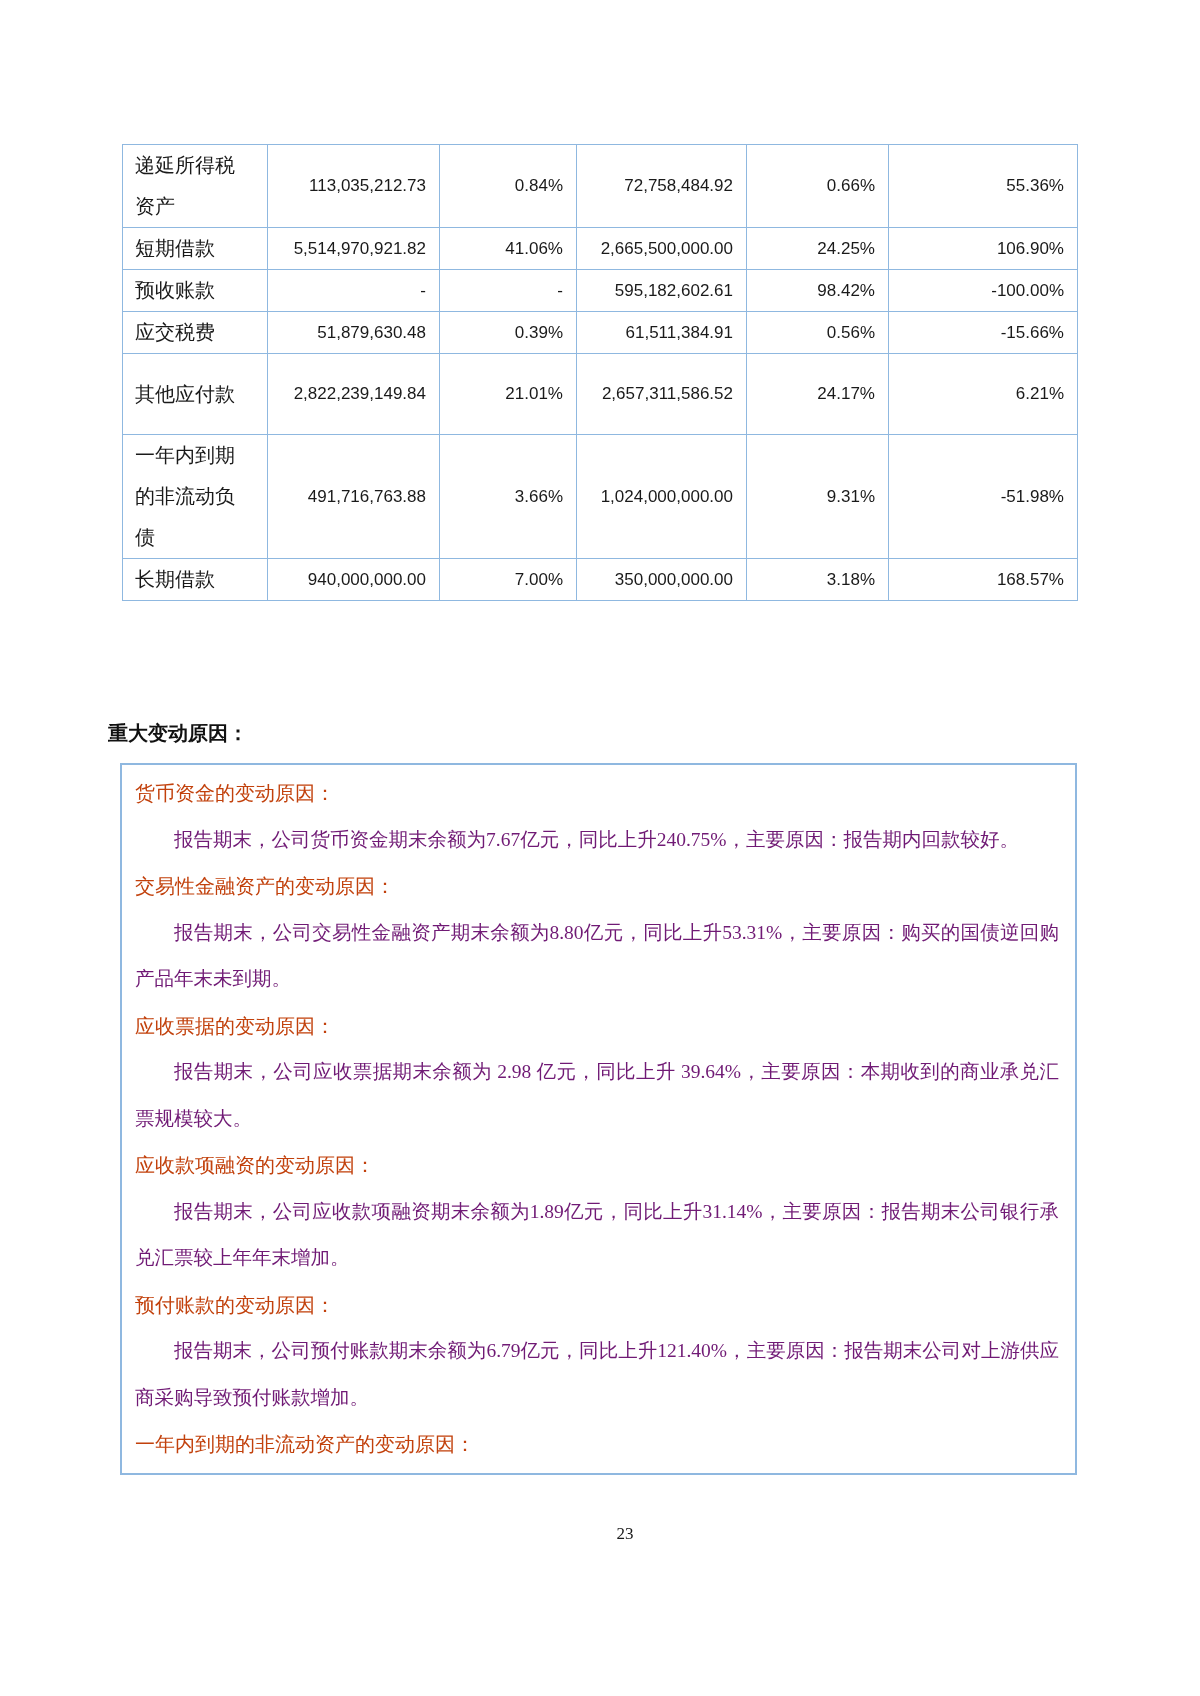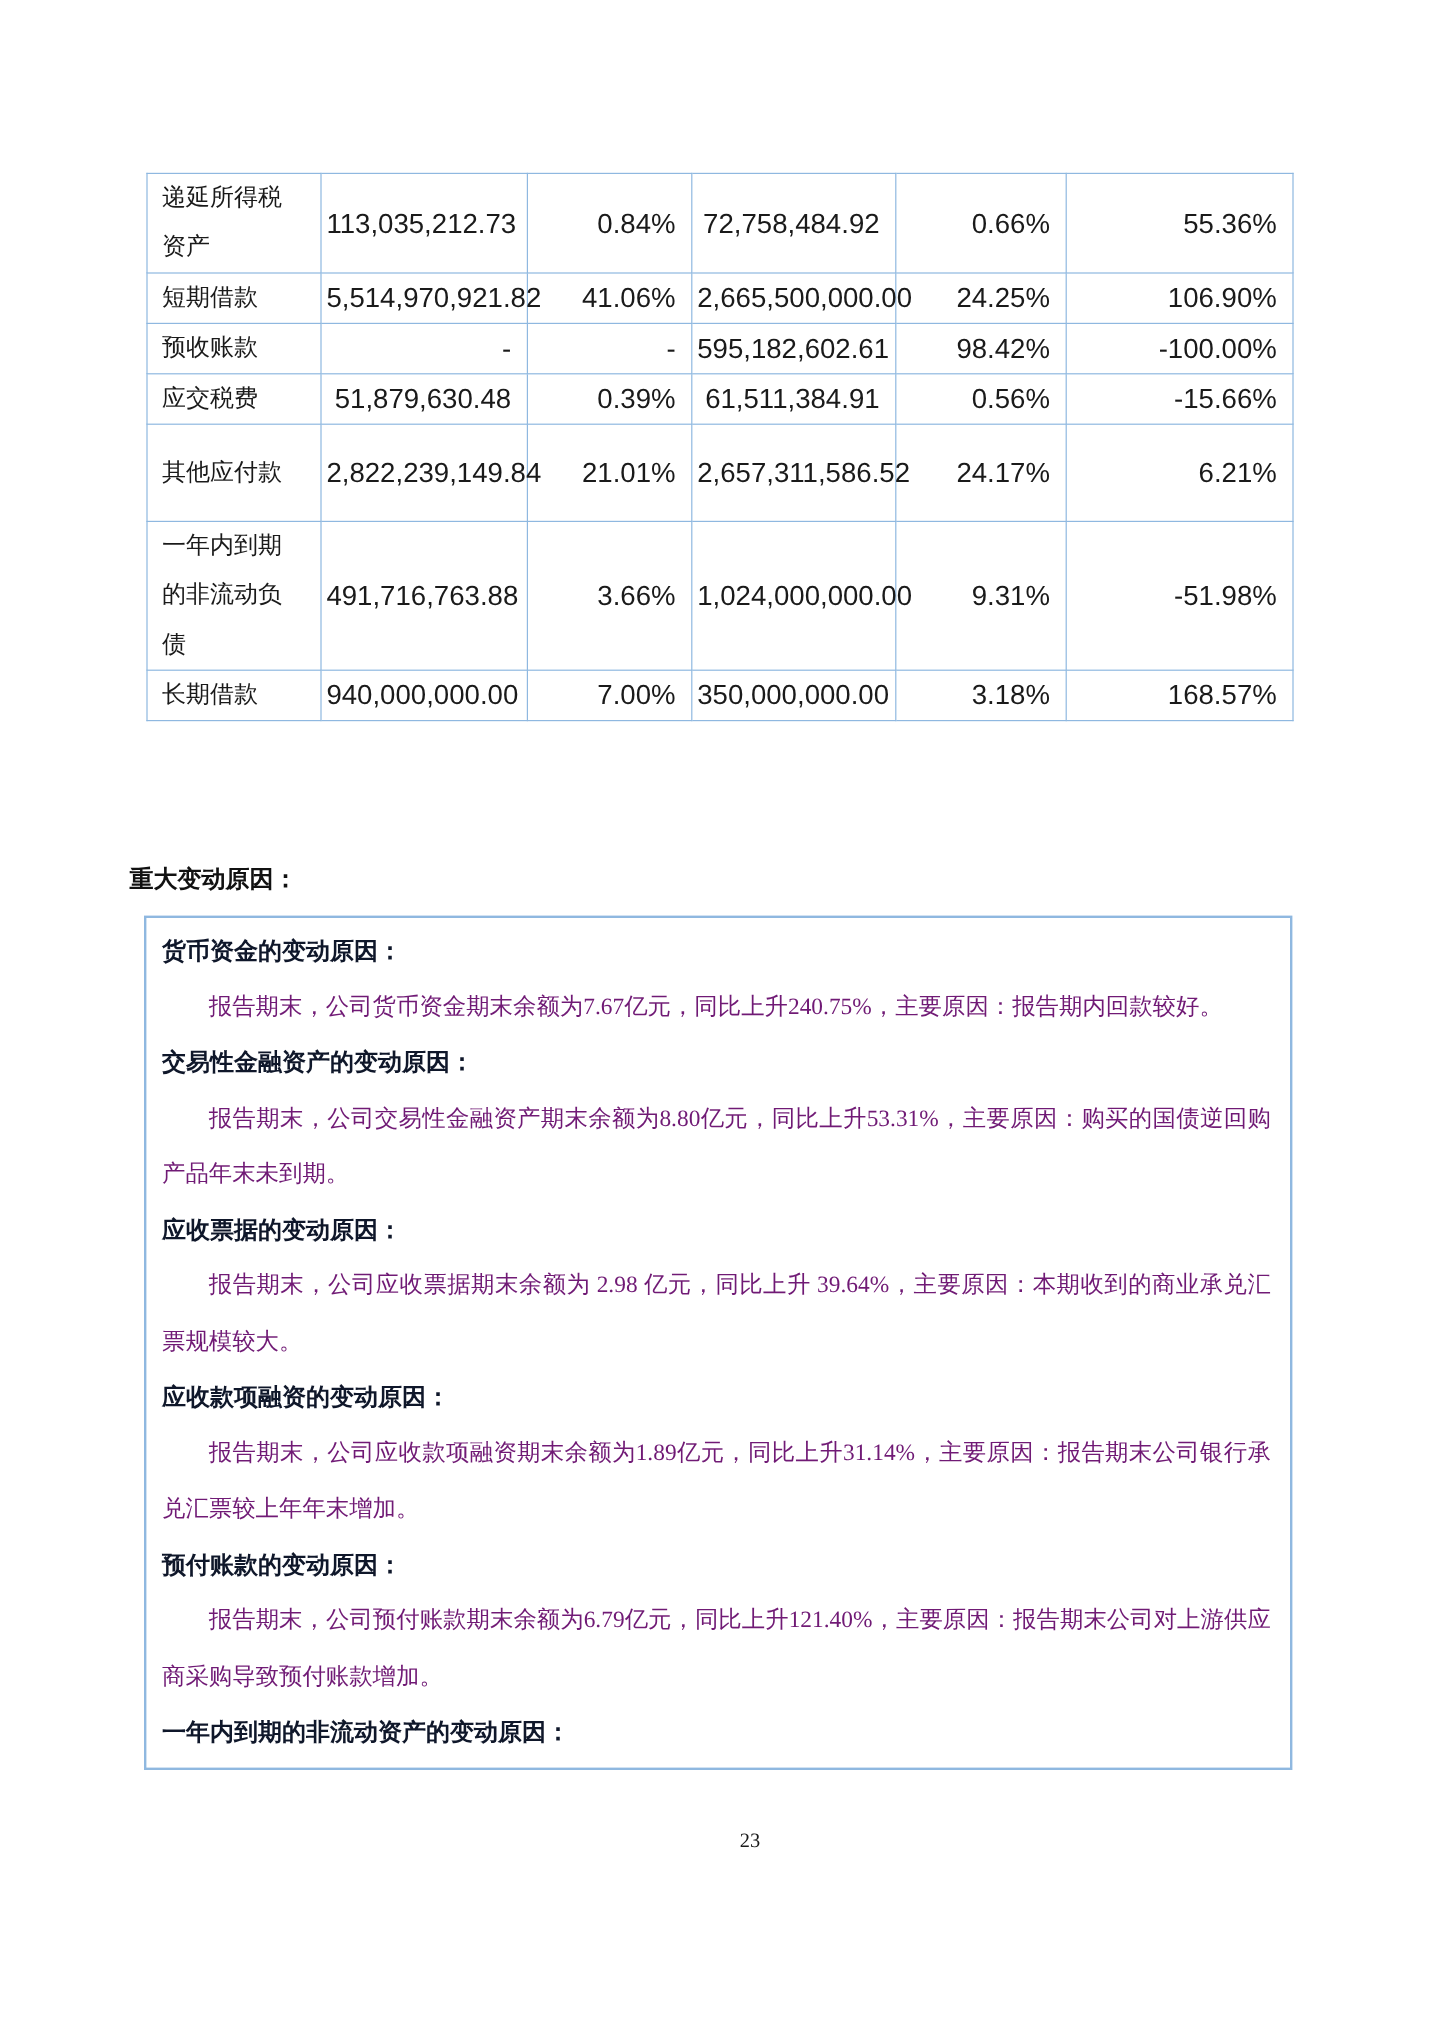--- a/index.html
+++ b/index.html
@@ -28,21 +28,21 @@
     background: #ffffff;
   }
   .fin-table td.label {
     font-size: 20px;
     line-height: 41px;
     padding: 0 16px 0 12px;
     text-align: left;
     color: #1a1a1a;
   }
   .fin-table td.num {
-    font-size: 23px;
+    font-size: 17px;
     padding: 0 13px 0 4px;
     text-align: right;
     white-space: nowrap;
     color: #1a1a1a;
   }
   .fin-table tr:nth-child(1) { height: 82px; }
   .fin-table tr:nth-child(2) { height: 40px; }
   .fin-table tr:nth-child(3) { height: 41px; }
   .fin-table tr:nth-child(4) { height: 41px; }
   .fin-table tr:nth-child(5) { height: 81px; }
@@ -69,23 +69,23 @@
     top: 763px;
     width: 957px;
     height: 712px;
     box-sizing: border-box;
     border: 2px solid #8FB8E0;
     padding: 5px 16px 0 13px;
     background: #ffffff;
   }
   .box-heading {
     font-size: 20px;
-    font-weight: bold;
+    font-weight: normal;
     line-height: 46.5px;
-    color: #0f172a;
+    color: #c2410c;
   }
   .box-para {
     font-size: 19.5px;
     line-height: 46.5px;
     text-indent: 2em;
     text-align: justify;
     color: #701a75;
     font-family: "Liberation Serif", serif;
   }
 

